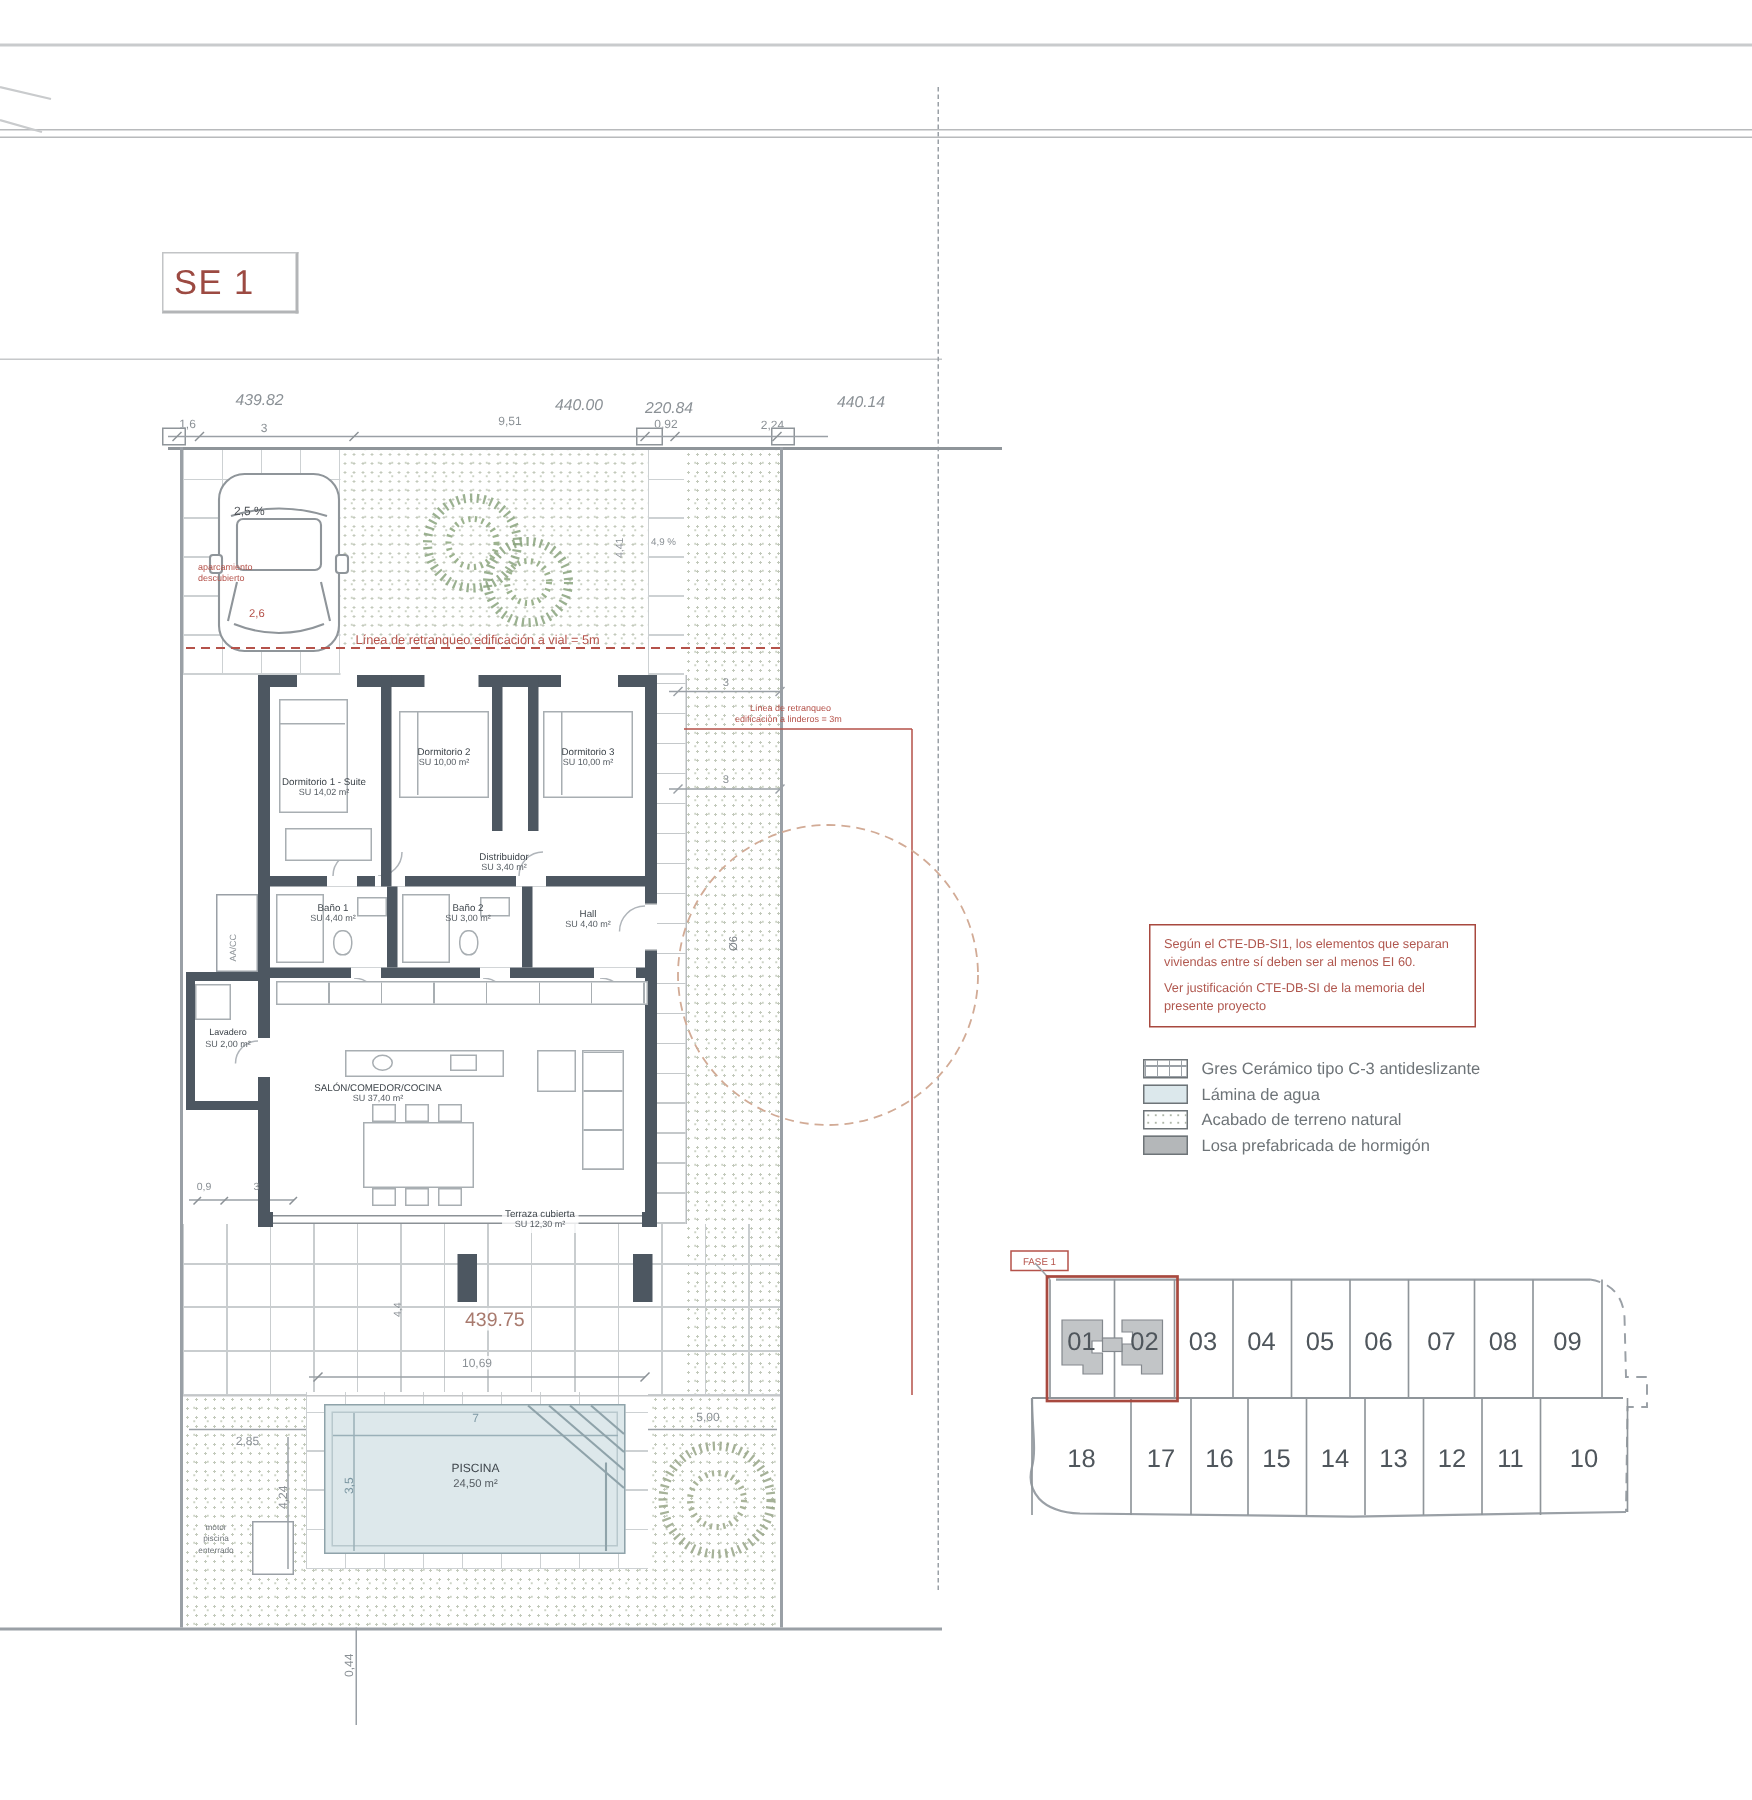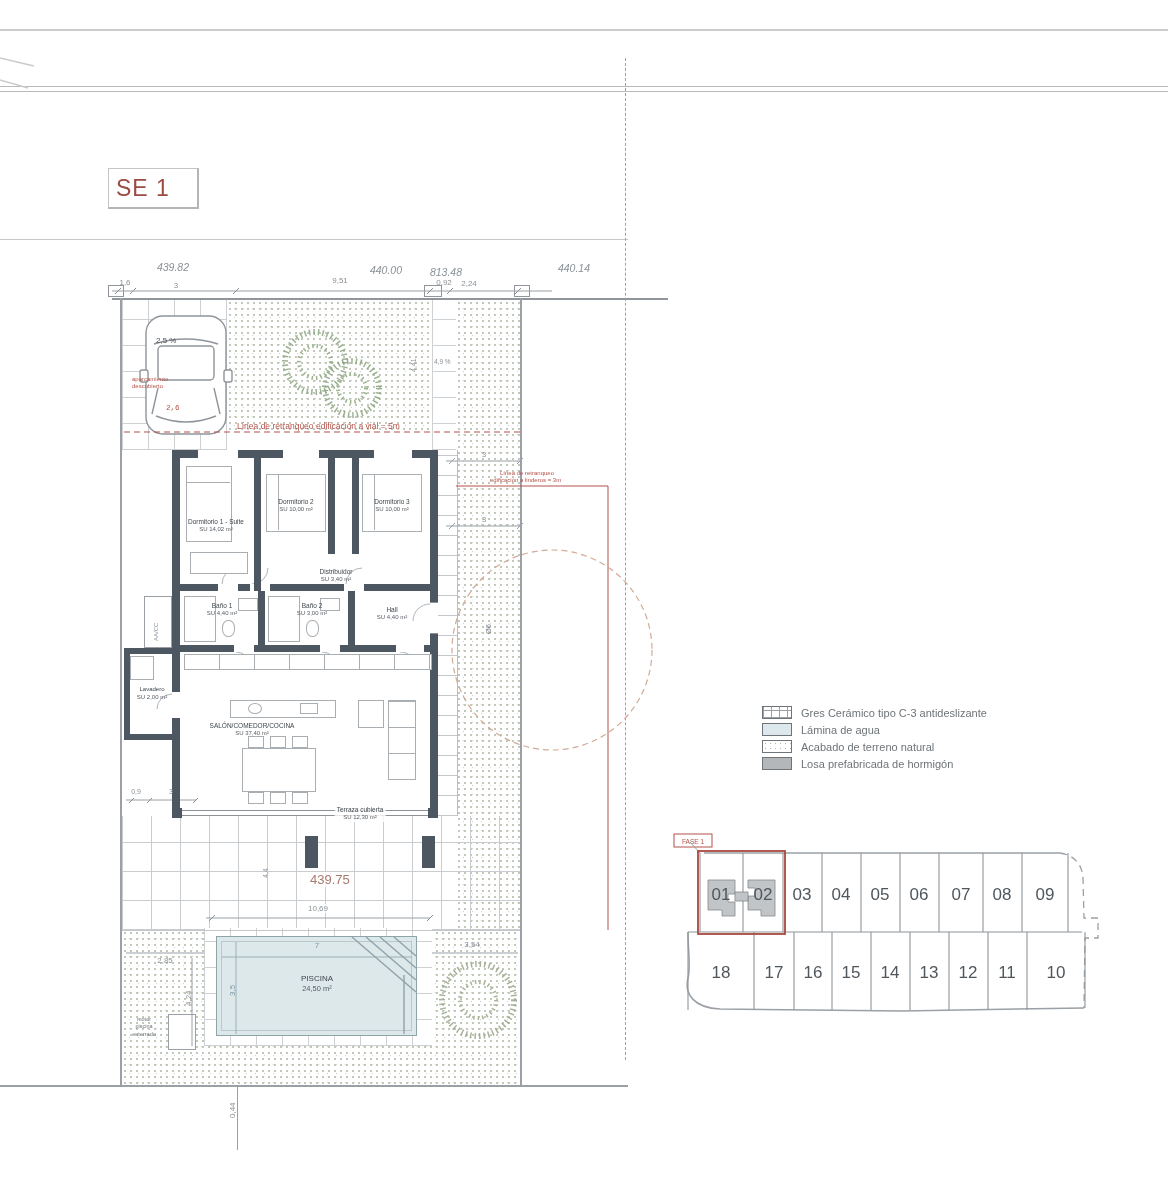--- a/index.html
+++ b/index.html
@@ -77,27 +77,27 @@
   <div class="abs" style="left:0;top:86px;width:1168px;height:4px;border-top:1px solid #b8babc;border-bottom:1px solid #b8babc;"></div>
   <div class="hline" style="left:0;top:239px;width:628px;"></div>
   <div class="dashv" style="left:625px;top:58px;height:1002px;"></div>
 
   <div class="sheet-box">
     <span>SE 1</span>
   </div>
 
   <div class="elev" style="left:173px;top:261px;">439.82</div>
   <div class="elev" style="left:386px;top:264px;">440.00</div>
-  <div class="elev" style="left:446px;top:266px;">813.48</div>
+  <div class="elev" style="left:446px;top:266px;">220.84</div>
   <div class="elev" style="left:574px;top:262px;text-align:center;">440.14</div>
   <div class="dim ctr" style="left:125px;top:278px;">1,6</div>
   <div class="dim ctr" style="left:176px;top:281px;">3</div>
   <div class="dim ctr" style="left:340px;top:276px;">9,51</div>
   <div class="dim ctr" style="left:444px;top:278px;">0,92</div>
-  <div class="dim ctr" style="left:469px;top:279px;">2,24</div>
+  <div class="dim ctr" style="left:515px;top:279px;">2,24</div>
 
   <div class="abs" style="left:112px;top:298px;width:556px;height:2px;background:#8f959a;"></div>
   <div class="vline" style="left:120px;top:298px;height:787px;width:1.5px;"></div>
   <div class="vline" style="left:520px;top:298px;height:787px;width:1.5px;"></div>
   <div class="hline" style="left:0;top:1085px;width:628px;height:1.5px;background:#9aa0a6;"></div>
   <div class="vline" style="left:237px;top:1085px;height:65px;"></div>
 
   <div class="abs" style="left:108px;top:285px;width:14px;height:10px;border:1px solid #8f959a;background:#fff;"></div>
   <div class="abs" style="left:424px;top:285px;width:16px;height:10px;border:1px solid #8f959a;background:#fff;"></div>
   <div class="abs" style="left:514px;top:285px;width:14px;height:10px;border:1px solid #8f959a;background:#fff;"></div>
@@ -324,42 +324,46 @@
     <span class="nm">Terraza cubierta</span>
     <span class="ar">SU 12,30 m²</span>
   </div>
   <div class="room-label" style="left:317px;top:974px;font-size:8px;">
     <span class="nm">PISCINA</span>
     <span class="ar" style="font-size:7.5px;">24,50 m²</span>
   </div>
 
   <div class="redtxt" style="left:237px;top:421px;font-size:8.5px;">Línea de retranqueo edificación a vial = 5m</div>
   <div class="abs" style="left:156px;top:336px;font-size:8px;color:#4d5156;">2,5 %</div>
-  <div class="redtxt" style="left:166px;top:404px;font-size:7.5px;font-family:Liberation Mono, monospace;">2,6</div>
+  <div class="redtxt" style="left:166px;top:404px;font-size:7.5px;">2,6</div>
   <div class="redtxt" style="left:132px;top:376px;font-size:6px;">aparcamiento</div>
   <div class="redtxt" style="left:132px;top:383px;font-size:6px;">descubierto</div>
   <div class="dim rot" style="left:410px;top:372px;font-size:7px;">4,41</div>
   <div class="dim" style="left:434px;top:358px;font-size:6.5px;">4,9 %</div>
   <div class="dim ctr" style="left:484px;top:450px;font-size:7.5px;">3</div>
   <div class="dim ctr" style="left:484px;top:515px;font-size:7.5px;">3</div>
   <div class="redtxt" style="left:500px;top:470px;font-size:6px;">Línea de retranqueo</div>
   <div class="redtxt" style="left:490px;top:477px;font-size:6px;">edificación a linderos = 3m</div>
   <div class="dim rot" style="left:484px;top:634px;font-size:7.5px;color:#7b8187;">Ø6</div>
   <div class="dim ctr" style="left:136px;top:788px;font-size:7px;">0,9</div>
   <div class="dim ctr" style="left:171px;top:788px;font-size:7px;">3</div>
   <div class="dim rot" style="left:262px;top:878px;font-size:7px;">4,4</div>
   <div class="abs halo" style="left:308px;top:872px;font-size:13px;color:#a87a6e;">439.75</div>
   <div class="dim ctr halo" style="left:318px;top:904px;">10,69</div>
   <div class="dim ctr" style="left:165px;top:940px;margin-top:16px;">2,85</div>
   <div class="dim ctr" style="left:317px;top:941px;color:#7d98a3;">7</div>
-  <div class="dim ctr" style="left:472px;top:940px;">3,54</div>
+  <div class="dim ctr" style="left:472px;top:940px;">5,00</div>
   <div class="dim rot" style="left:228px;top:996px;color:#7d98a3;">3,5</div>
   <div class="dim rot" style="left:184px;top:1006px;">4,24</div>
   <div class="dim rot" style="left:228px;top:1118px;">0,44</div>
 
+  <div class="note-box">
+    <p>Según el CTE-DB-SI1, los elementos que separan viviendas entre sí deben ser al menos EI 60.</p>
+    <p>Ver justificación CTE-DB-SI de la memoria del presente proyecto</p>
+  </div>
 
   <div class="legend">
     <div class="lg-row">
       <div class="sw sw-tile"></div>
       <div class="lg-label">Gres Cerámico tipo C-3 antideslizante</div>
     </div>
     <div class="lg-row">
       <div class="sw sw-water"></div>
       <div class="lg-label">Lámina de agua</div>
     </div>

